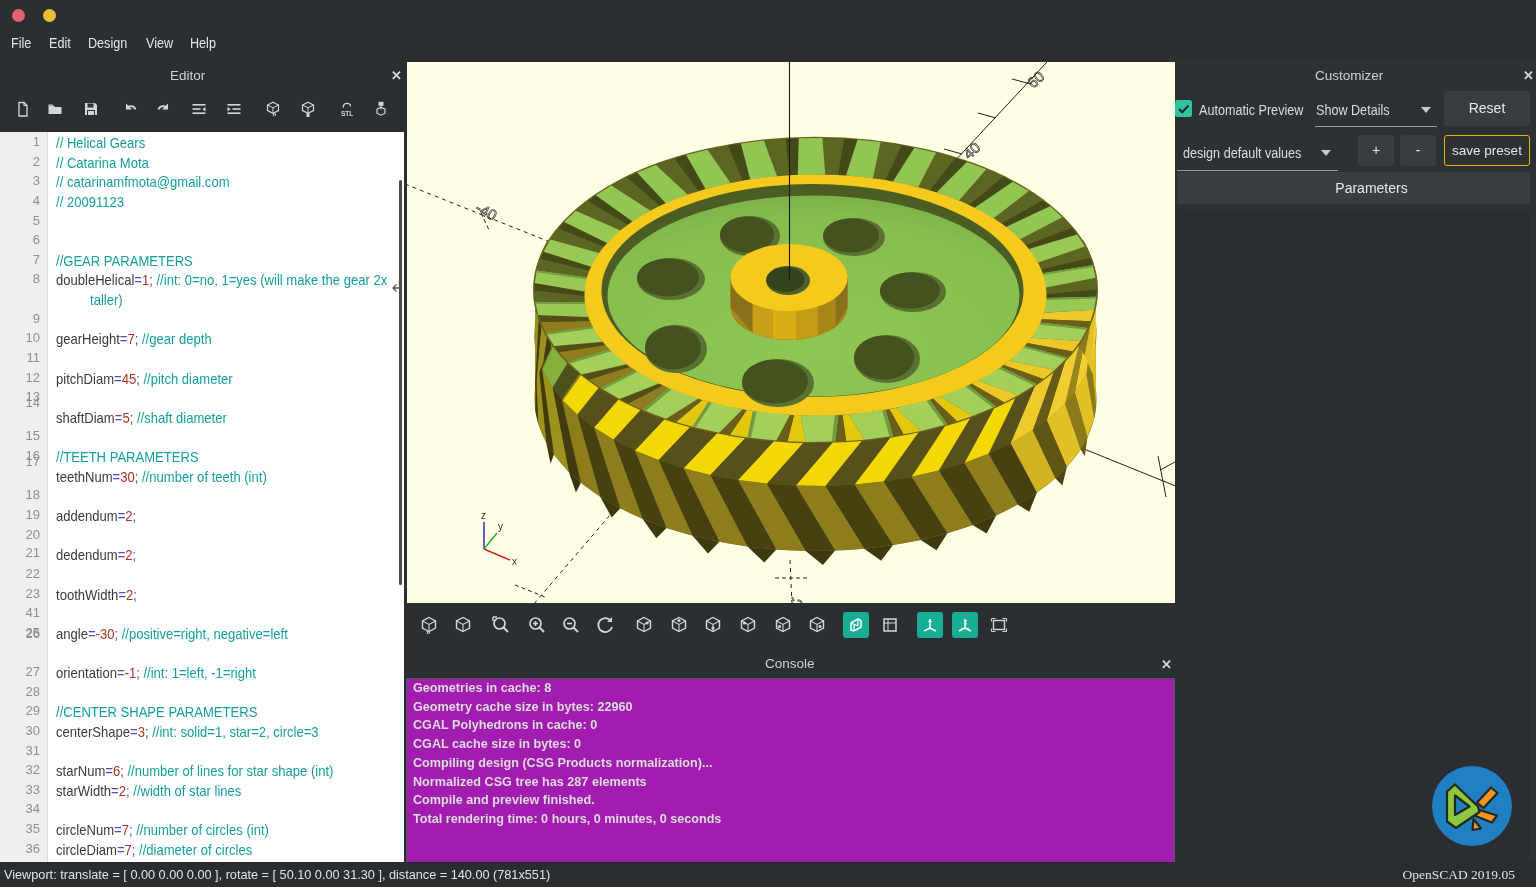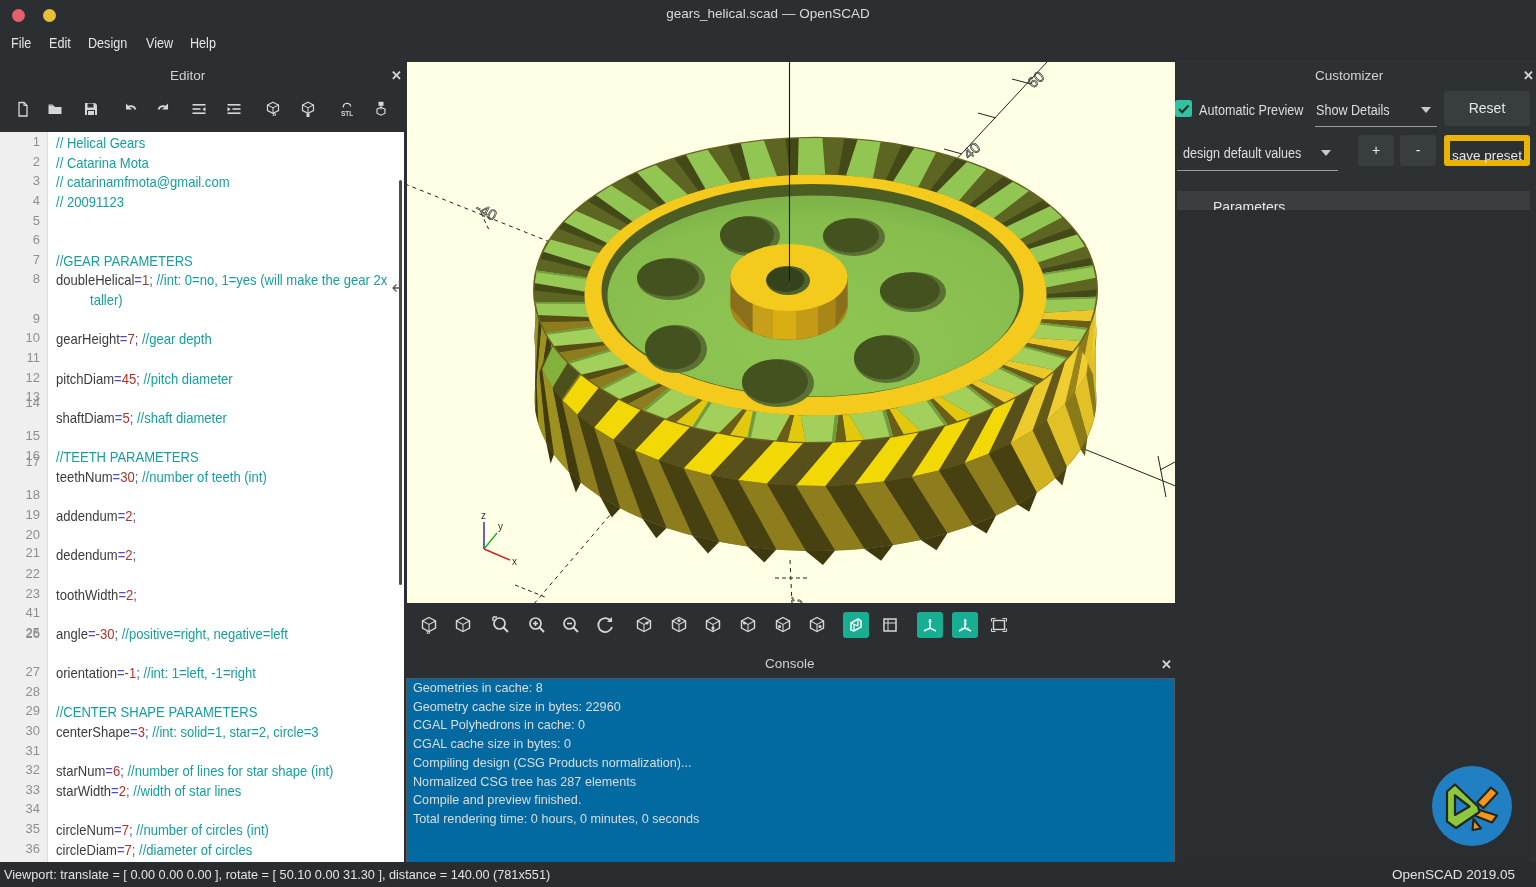--- a/index.html
+++ b/index.html
@@ -17,38 +17,37 @@
 .cl { position:absolute; left:56px; white-space:pre; font-size:15px; color:#3c3c3c; transform:scaleX(0.87); transform-origin:0 50%; }
 .cl .c { color:#149e9e; }
 .cl .n { color:#3c3c3c; }
 .cl .o { color:#4d4dcb; }
 .cl .num { color:#b03226; }
 #scrollbar { position:absolute; left:399px; top:48px; width:3px; height:405px; background:#4a4a4a; border-radius:2px; }
 #viewport { position:absolute; left:407px; top:62px; width:768px; height:541px; background:#ffffe5; }
 #vptoolbar { position:absolute; left:405px; top:603px; width:770px; height:45px; background:#2c2f32; }
 .tealbtn { position:absolute; width:26px; height:26px; background:#17ae94; border-radius:3px; }
 .ic { position:absolute; }
-#console { position:absolute; left:406px; top:678px; width:769px; height:204px; background:#0369a1; border:1px solid #54585c; }
+#console { position:absolute; left:406px; top:678px; width:769px; height:204px; background:#a21caf; border:1px solid #54585c;font-weight:bold; }
 .conline { position:absolute; left:6px; color:#dcdddd; font-size:13.5px; white-space:pre; transform:scaleX(0.935); transform-origin:0 50%; }
 #customizer { position:absolute; left:1176px; top:60px; width:360px; height:802px; background:#2d3134; }
 .custbtn { position:absolute; background:#383d40; border-radius:3px; color:#e6e7e8; font-size:14px;
   text-align:center; }
 #statusbar { position:absolute; left:0; top:862px; width:1536px; height:25px; background:#2a2d2f; }
 #statusbar .lt { position:absolute; left:4px; top:5px; color:#e2e3e4; font-size:13.5px; transform:scaleX(0.94); transform-origin:0 50%; white-space:pre; }
-#statusbar .rt { position:absolute; right:21px; top:5px; color:#e2e3e4; font-size:13.5px; }
+#statusbar .rt { position:absolute; right:21px; top:5px; color:#e2e3e4; font-size:13.5px;font-family:Liberation Serif, serif; }
 .axlab { fill:none; stroke:#333; stroke-width:0.7; font-size:15px; font-family:"Liberation Sans",sans-serif; }
 .axind { fill:#333; font-size:10px; font-family:"Liberation Sans",sans-serif; }
 .combo-line { position:absolute; height:1px; background:#9a9b9c; }
 .cust-t { position:absolute; color:#dcdddd; font-size:14px; transform:scaleX(0.9); transform-origin:0 50%; }
 .arrow-dn { position:absolute; width:0; height:0; border-left:5px solid transparent; border-right:5px solid transparent; border-top:6px solid #c8c9ca; }
 </style></head><body>
 <div id="titlebar">
 <div class="circ" style="left:12px;background:#e4606c"></div>
 <div class="circ" style="left:43px;background:#e9bf3a"></div>
-<div class="title">gears_helical.scad — OpenSCAD</div>
   </div>
 <div id="menubar">
 <span style="left:11px">File</span>
     <span style="left:49px">Edit</span>
 <span style="left:88px">Design</span>
     <span style="left:146px">View</span>
 <span style="left:190px">Help</span>
   </div>
 <div id="mainbg"></div>
 <div class="panehdr" style="left:170px;top:68px">Editor</div>
@@ -551,22 +550,22 @@
 <div class="cust-t" style="left:1199px;top:102px">Automatic Preview</div>
 <div class="cust-t" style="left:1316px;top:102px">Show Details</div>
 <div class="arrow-dn" style="left:1421px;top:107px"></div>
 <div class="combo-line" style="left:1315px;top:126px;width:122px"></div>
 <div class="custbtn" style="left:1444px;top:91px;width:86px;height:35px;line-height:35px">Reset</div>
 <div class="cust-t" style="left:1183px;top:145px">design default values</div>
 <div class="arrow-dn" style="left:1321px;top:150px"></div>
 <div class="combo-line" style="left:1177px;top:170px;width:161px"></div>
 <div class="custbtn" style="left:1358px;top:135px;width:36px;height:31px;line-height:31px">+</div>
 <div class="custbtn" style="left:1400px;top:135px;width:36px;height:31px;line-height:31px">-</div>
-<div class="custbtn" style="left:1444px;top:135px;width:86px;height:31px;line-height:29px;background:#2d3134;border:6px solid #eab308;font-size:13.5px">save preset</div>
-<div class="custbtn" style="left:1177px;top:191px;width:353px;height:32px;border-radius:0;background:#3a3e41;text-align:left;line-height:32px;padding-left:36px">Parameters</div>
+<div class="custbtn" style="left:1444px;top:135px;width:86px;height:31px;line-height:29px;background:#2d3134;border:1px solid #eab308;font-size:13.5px">save preset</div>
+<div class="custbtn" style="left:1177px;top:172px;width:353px;height:32px;border-radius:0;background:#3a3e41;text-align:center;line-height:32px;padding-left:36px">Parameters</div>
 <div style="position:absolute;left:1177px;top:210px;width:353px;height:652px;background:#2b2e31"></div>
 <svg style="position:absolute;left:1431px;top:765px" width="82" height="82" viewBox="0 0 82 82">
 <circle cx="41" cy="41" r="40" fill="#2180c4"></circle>
 <g stroke="#23281e" stroke-width="2.2" stroke-linejoin="round">
 <path d="M46 37.5 L60 22.5 L66.5 28 L52.5 43 Z" fill="#f7941e"></path>
 <path d="M47 44.5 L66 50.5 L61 57.5 L44.5 51 Z" fill="#f7941e"></path>
 <path d="M42.5 54 L50 63.5 L41.5 65 Z" fill="#f7941e"></path>
 <path d="M24 19.5 L47 41.5 L48.5 47 L25 63 L16 56.5 L16 26.5 Z M24 30.5 L24 50 L38.5 41.5 Z" fill="#8dc63f" fill-rule="evenodd"></path>
 </g>
   </svg>

